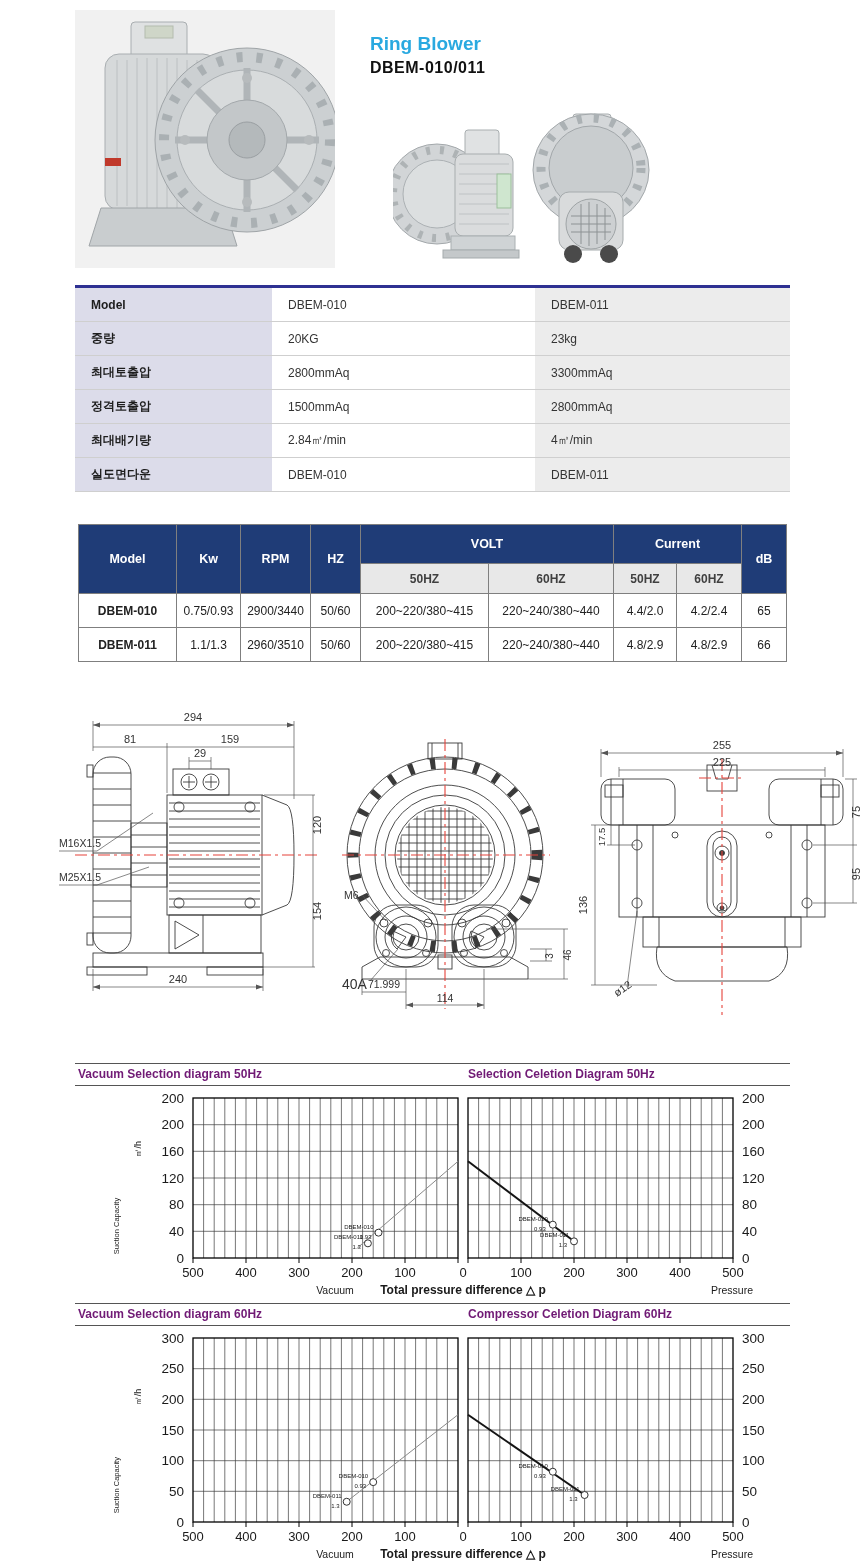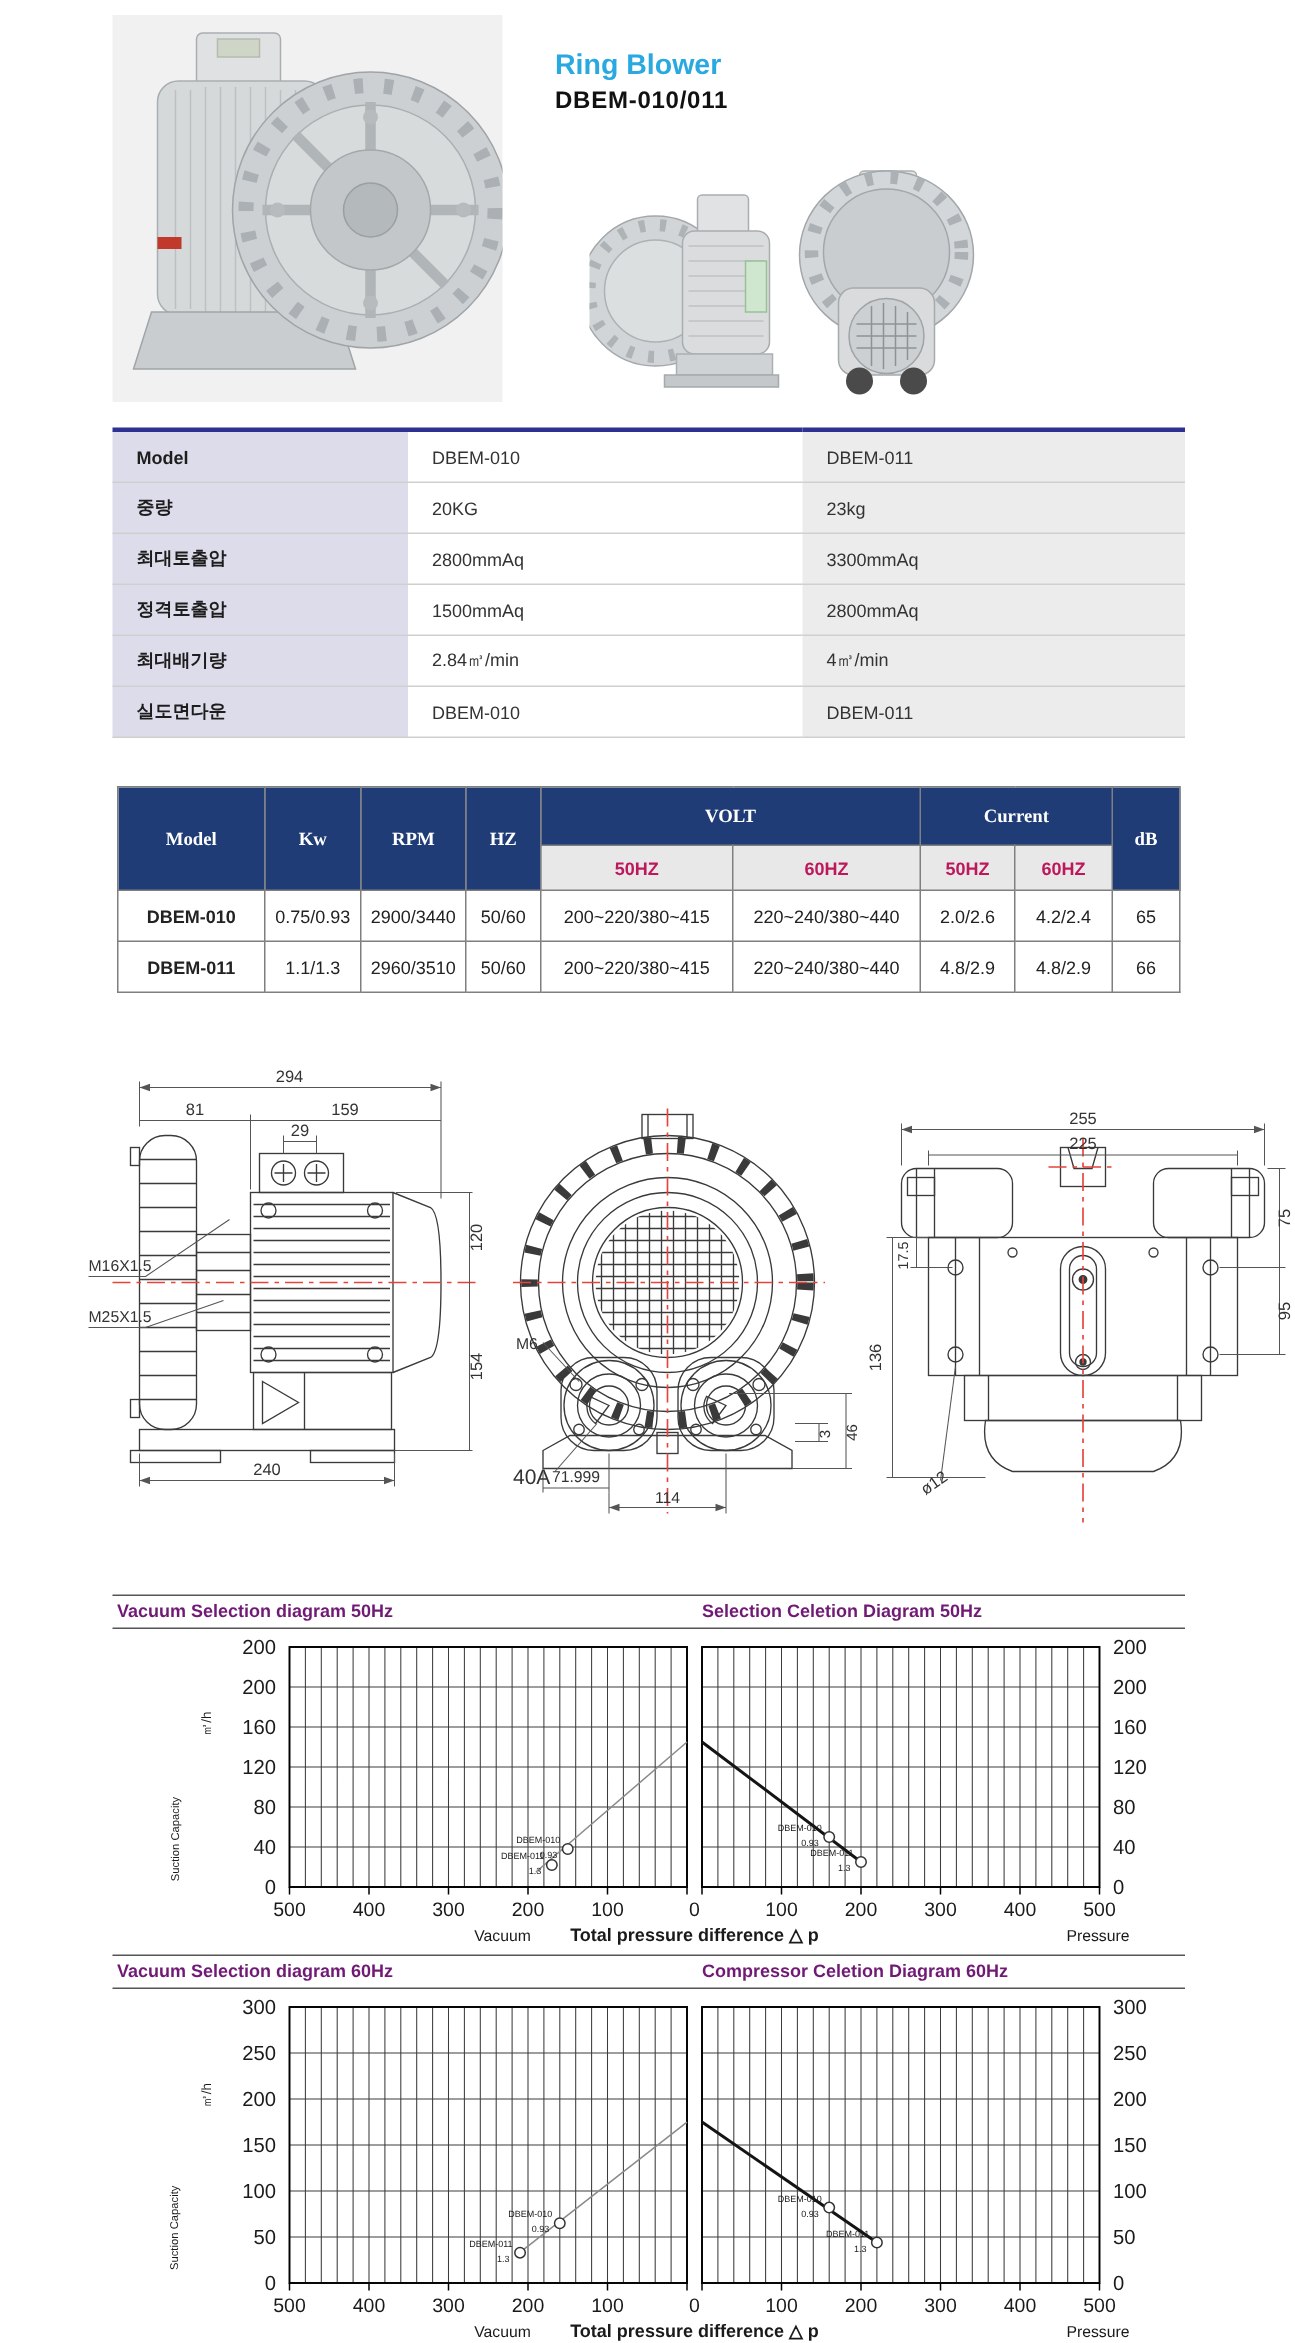--- a/index.html
+++ b/index.html
@@ -16,22 +16,22 @@
   
   .spec-table{left:75px;top:285px;width:715px;border-collapse:collapse;border-top:3px solid #2e3192;table-layout:fixed;}
   .spec-table td{height:31px;font-size:12px;border-bottom:1px solid #cfcfcf;padding-left:16px;vertical-align:middle;}
   .spec-table td.lab{background:#dcdcea;color:#1d1d1d;font-weight:600;}
   .spec-table td.c1{background:#ffffff;color:#333;}
   .spec-table td.c2{background:#ececec;color:#333;}
 
   
   .perf-table{left:78px;top:524px;width:708px;border-collapse:collapse;table-layout:fixed;font-size:12px;}
   .perf-table th,.perf-table td{border:1px solid #7f7f7f;text-align:center;vertical-align:middle;}
-  .perf-table th.navy{background:#1f3c77;color:#fff;font-weight:700;font-size:12.5px;height:36px;font-family:Liberation Serif, serif;}
-  .perf-table th.sub{background:#e8e8e8;color:#be185d;font-weight:700;height:27px;}
+  .perf-table th.navy{background:#1f3c77;color:#fff;font-weight:700;font-size:12.5px;height:36px;}
+  .perf-table th.sub{background:#e8e8e8;color:#404040;font-weight:700;height:27px;}
   .perf-table td{height:31px;color:#222;background:#fff;}
   .perf-table td.mod{font-weight:700;}
 
   
   .drawings{left:57px;top:695px;width:806px;height:340px;}
   .dwg{position:absolute;}
   .dwg text{fill:#333;font-family:"Liberation Sans",sans-serif;}
   .dwg .ln{stroke:#3a3a3a;stroke-width:.9;fill:none;}
   .dwg .dim{stroke:#555;stroke-width:.7;fill:none;}
   .dwg .red{stroke:#e5433b;stroke-width:1.1;fill:none;stroke-dasharray:12 4 3 4;}
@@ -170,21 +170,21 @@
       <th class="sub">50HZ</th>
       <th class="sub">60HZ</th>
     </tr>
     <tr>
       <td class="mod">DBEM-010</td>
       <td>0.75/0.93</td>
       <td>2900/3440</td>
       <td>50/60</td>
       <td>200~220/380~415</td>
       <td>220~240/380~440</td>
-      <td>2.0/2.6</td>
+      <td>4.4/2.0</td>
       <td>4.2/2.4</td>
       <td>65</td>
     </tr>
     <tr>
       <td class="mod">DBEM-011</td>
       <td>1.1/1.3</td>
       <td>2960/3510</td>
       <td>50/60</td>
       <td>200~220/380~415</td>
       <td>220~240/380~440</td>

